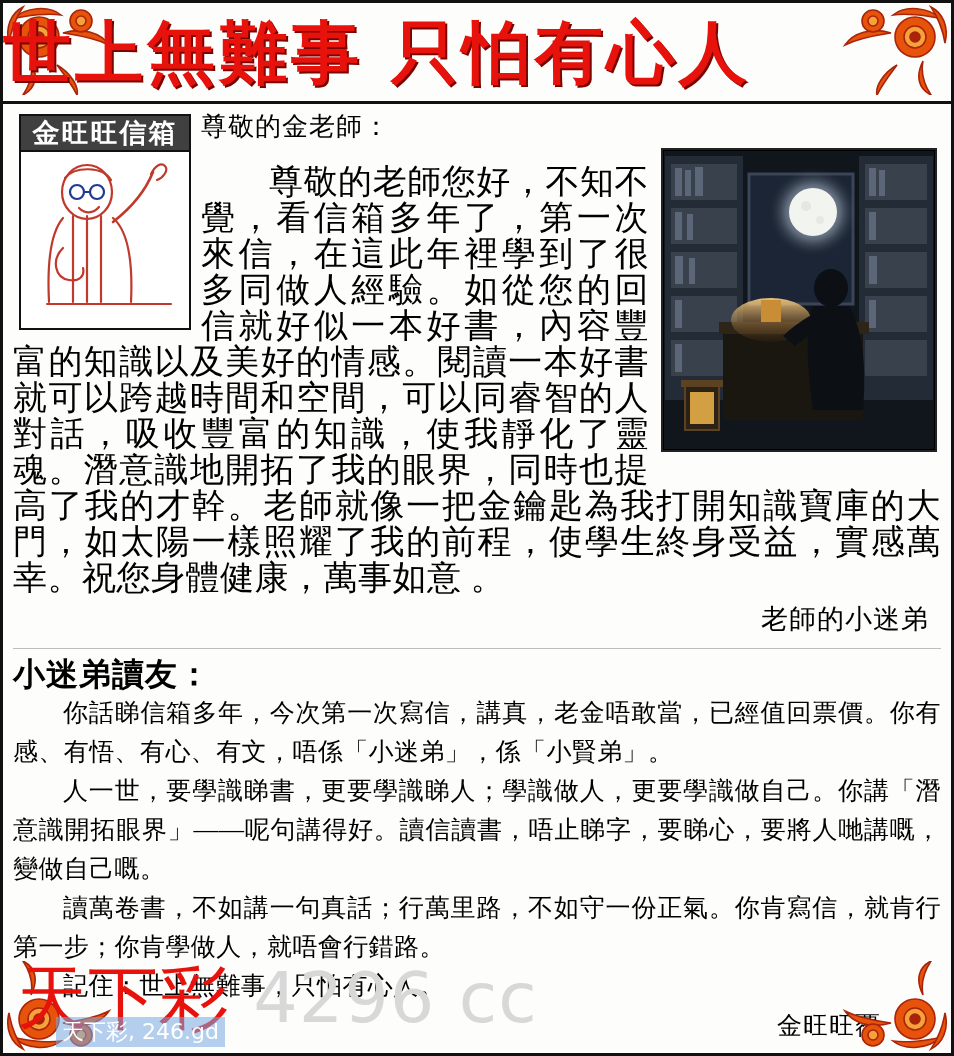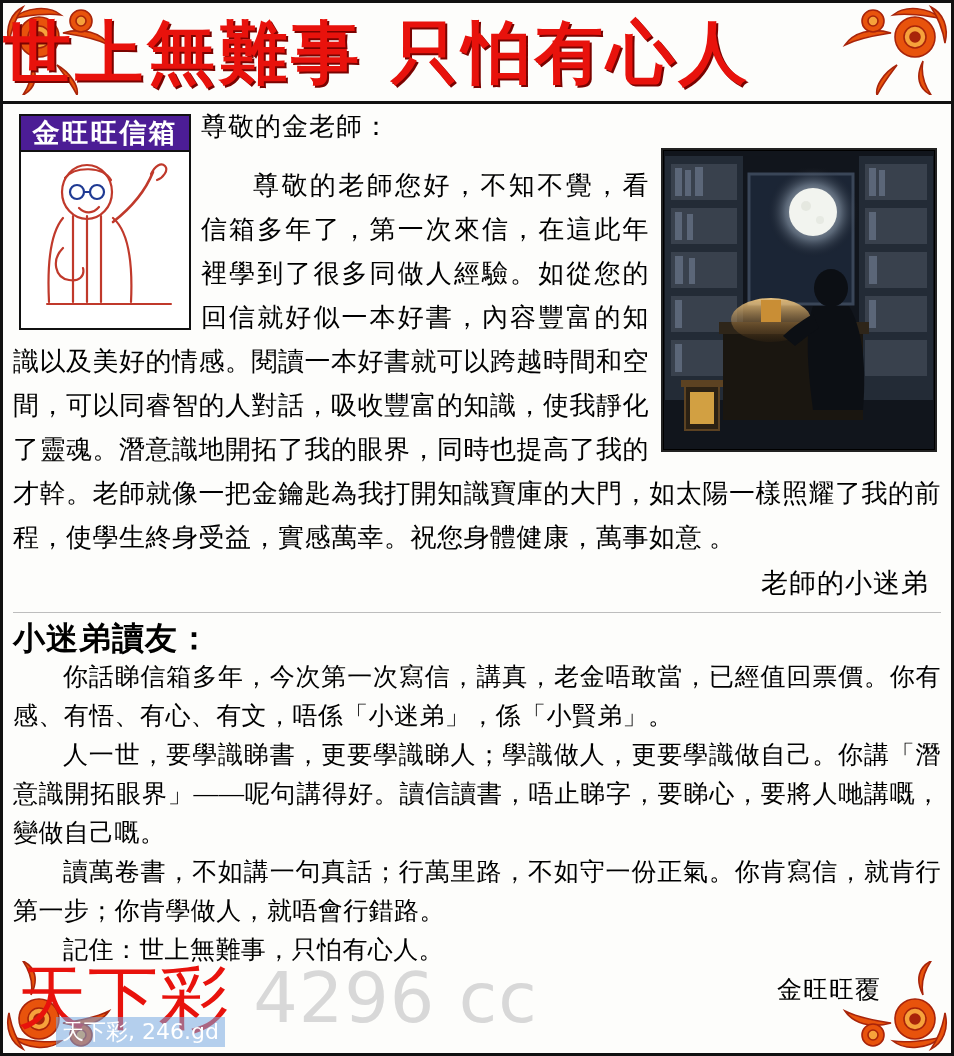--- a/index.html
+++ b/index.html
@@ -57,21 +57,21 @@
   }
   .letter-block {
     position: relative;
   }
   .mailbox-figure {
     float: left;
     width: 172px;
     margin: 4px 10px 2px 6px;
   }
   .mailbox-label {
-    background: #4c1d95;
+    background: #404040;
     color: #ffffff;
     border: 2px solid #111;
     font-family: "DejaVu Serif", "Liberation Serif", serif;
     font-weight: bold;
     font-size: 27px;
     line-height: 34px;
     text-align: center;
     letter-spacing: 2px;
   }
   .mailbox-art {
@@ -92,22 +92,22 @@
     background: #0d1016;
   }
   .salutation {
     font-size: 26px;
     line-height: 34px;
     padding-left: 2px;
     margin-bottom: 20px;
     letter-spacing: 1px;
   }
   .letter-para {
-    font-size: 26px;
-    line-height: 44px;
+    font-size: 34px;
+    line-height: 36px;
     text-align: justify;
     text-justify: inter-ideograph;
     letter-spacing: 0.5px;
     text-indent: 2em;
   }
   .sign-right {
     clear: both;
     text-align: right;
     font-size: 27px;
     line-height: 46px;

